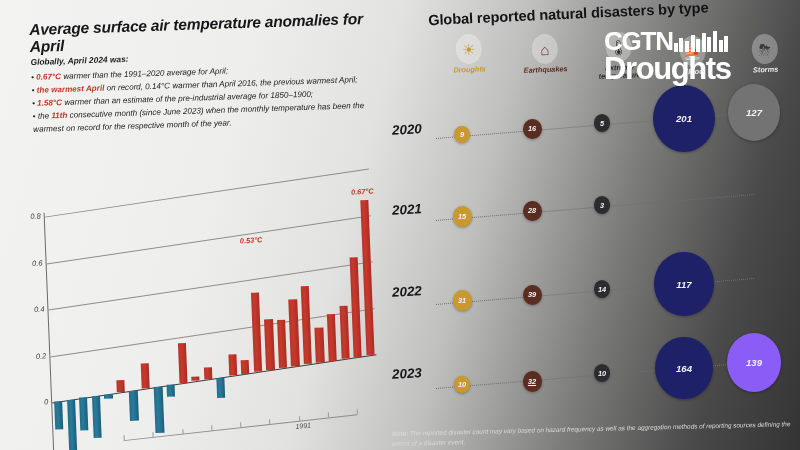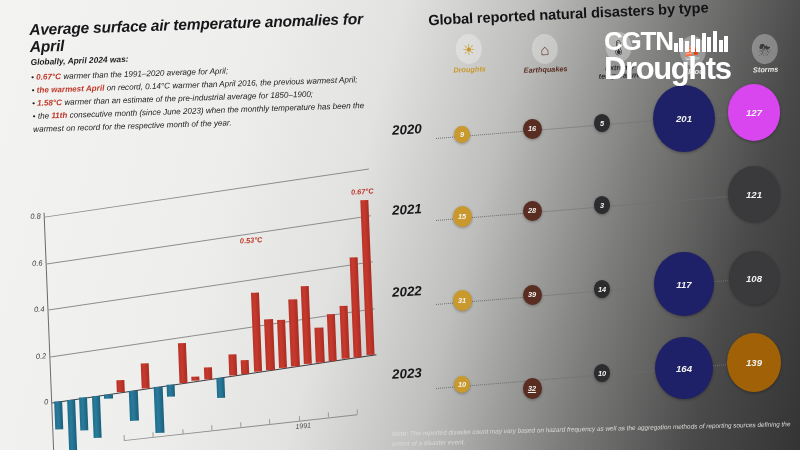--- a/index.html
+++ b/index.html
@@ -248,47 +248,45 @@
     </div>
 
   <div id="rows">
       <div class="row" style="top: 0px;">
         <div class="year" style="transform: rotate(-3deg);">2020</div>
         <div class="dots" style="left: 52px; top: 42px; width: 319.061px; transform: rotate(-4.67416deg);"></div>
         <div class="node small" style="width: 16px; height: 17.28px; left: 70px; top: 29.8742px; background: rgb(201, 153, 46);">9</div>
         <div class="node small" style="width: 19px; height: 20.52px; left: 138.5px; top: 22.6509px; background: rgb(90, 45, 34);">16</div>
         <div class="node small" style="width: 16px; height: 17.28px; left: 210px; top: 18.4277px; background: rgb(44, 44, 46);">5</div>
         <div class="node big" style="width: 61.9501px; height: 66.9061px; left: 269.025px; top: -11.2518px; background: rgb(30, 33, 104);">201</div>
-        <div class="node big" style="width: 52.9352px; height: 57.17px; left: 343.532px; top: -12.4676px; background: #d946ef;">127</div>
+        <div class="node big" style="width: 52.9352px; height: 57.17px; left: 343.532px; top: -12.4676px; background: #737373;">127</div>
       </div>
       <div class="row" style="top: 80px;">
         <div class="year" style="transform: rotate(-3deg);">2021</div>
         <div class="dots" style="left: 52px; top: 44px; width: 319.061px; transform: rotate(-4.67416deg);"></div>
         <div class="node small" style="width: 19px; height: 20.52px; left: 68.5px; top: 30.3742px; background: rgb(201, 153, 46);">15</div>
         <div class="node small" style="width: 19px; height: 20.52px; left: 138.5px; top: 24.6509px; background: rgb(90, 45, 34);">28</div>
         <div class="node small" style="width: 16px; height: 17.28px; left: 210px; top: 20.4277px; background: rgb(44, 44, 46);">3</div>
-        <div class="node big" style="width: 52.1px; height: 56.268px; left: 343.95px; top: -10.05px; background: rgb(58, 58, 60);">121</div>
       </div>
       <div class="row" style="top: 162px;">
         <div class="year" style="transform: rotate(-3deg);">2022</div>
         <div class="dots" style="left: 52px; top: 46px; width: 319.061px; transform: rotate(-4.67416deg);"></div>
         <div class="node small" style="width: 19px; height: 20.52px; left: 68.5px; top: 32.3742px; background: rgb(201, 153, 46);">31</div>
         <div class="node small" style="width: 19px; height: 20.52px; left: 138.5px; top: 26.6509px; background: rgb(90, 45, 34);">39</div>
         <div class="node small" style="width: 16px; height: 17.28px; left: 210px; top: 22.4277px; background: rgb(44, 44, 46);">14</div>
         <div class="node big" style="width: 59.1261px; height: 63.8562px; left: 270.437px; top: -5.8398px; background: rgb(30, 33, 104);">117</div>
-        <div class="node big" style="width: 50.2161px; height: 54.2334px; left: 344.892px; top: -7.10807px; background: rgb(58, 58, 60);">108</div>
       </div>
       <div class="row" style="top: 244px;">
         <div class="year" style="transform: rotate(-3deg);">2023</div>
         <div class="dots" style="left: 52px; top: 48px; width: 319.061px; transform: rotate(-4.67416deg);"></div>
         <div class="node small" style="width: 16px; height: 17.28px; left: 70px; top: 35.8742px; background: rgb(201, 153, 46);">10</div>
-        <div class="node small" style="width: 19px; height: 20.52px; left: 138.5px; top: 38px; background: rgb(90, 45, 34); text-decoration: underline;">32</div>
+        <div class="node small" style="width: 19px; height: 20.52px; left: 138.5px; top: 31px; background: rgb(90, 45, 34); text-decoration: underline;">32</div>
         <div class="node small" style="width: 16px; height: 17.28px; left: 210px; top: 24.4277px; background: rgb(44, 44, 46);">10</div>
         <div class="node big" style="width: 57.6994px; height: 62.3153px; left: 271.15px; top: -3.12641px; background: rgb(30, 33, 104);">164</div>
-        <div class="node big" style="width: 54.5485px; height: 58.9123px; left: 342.726px; top: -7.27423px; background: #a16207; text-align: center;">139</div>
+        <div class="node big" style="width: 54.5485px; height: 58.9123px; left: 342.726px; top: -7.27423px; background: #8b5cf6; text-align: center;">139</div>
       </div>
     </div>
 
   <div id="note">
     <span class="nlabel">Note:</span><span> The reported disaster count may vary based on hazard frequency as well as the aggregation methods of reporting sources defining the extent of a disaster event.</span>
   </div>
 
   <div id="cgtn-logo">
     <div id="cgtn-row1">
       <span id="cgtn-word">CGTN</span>

